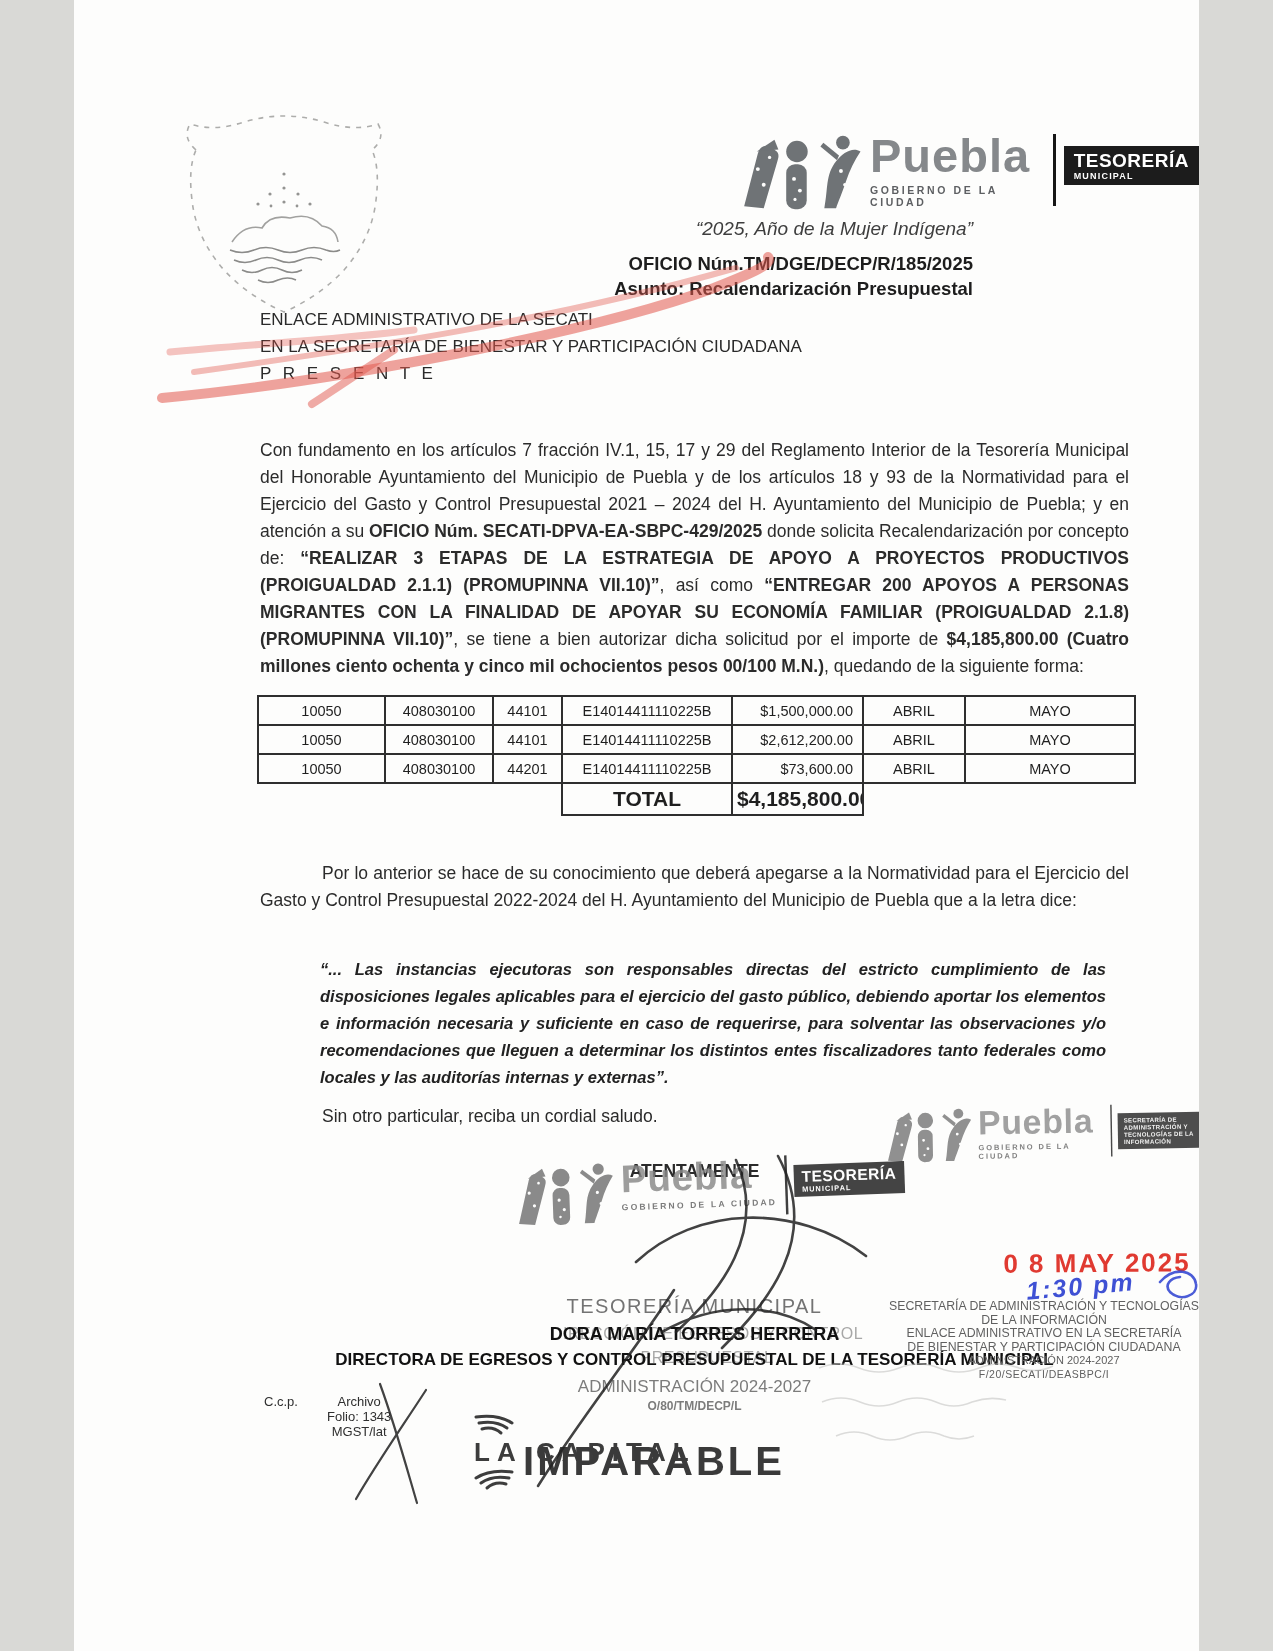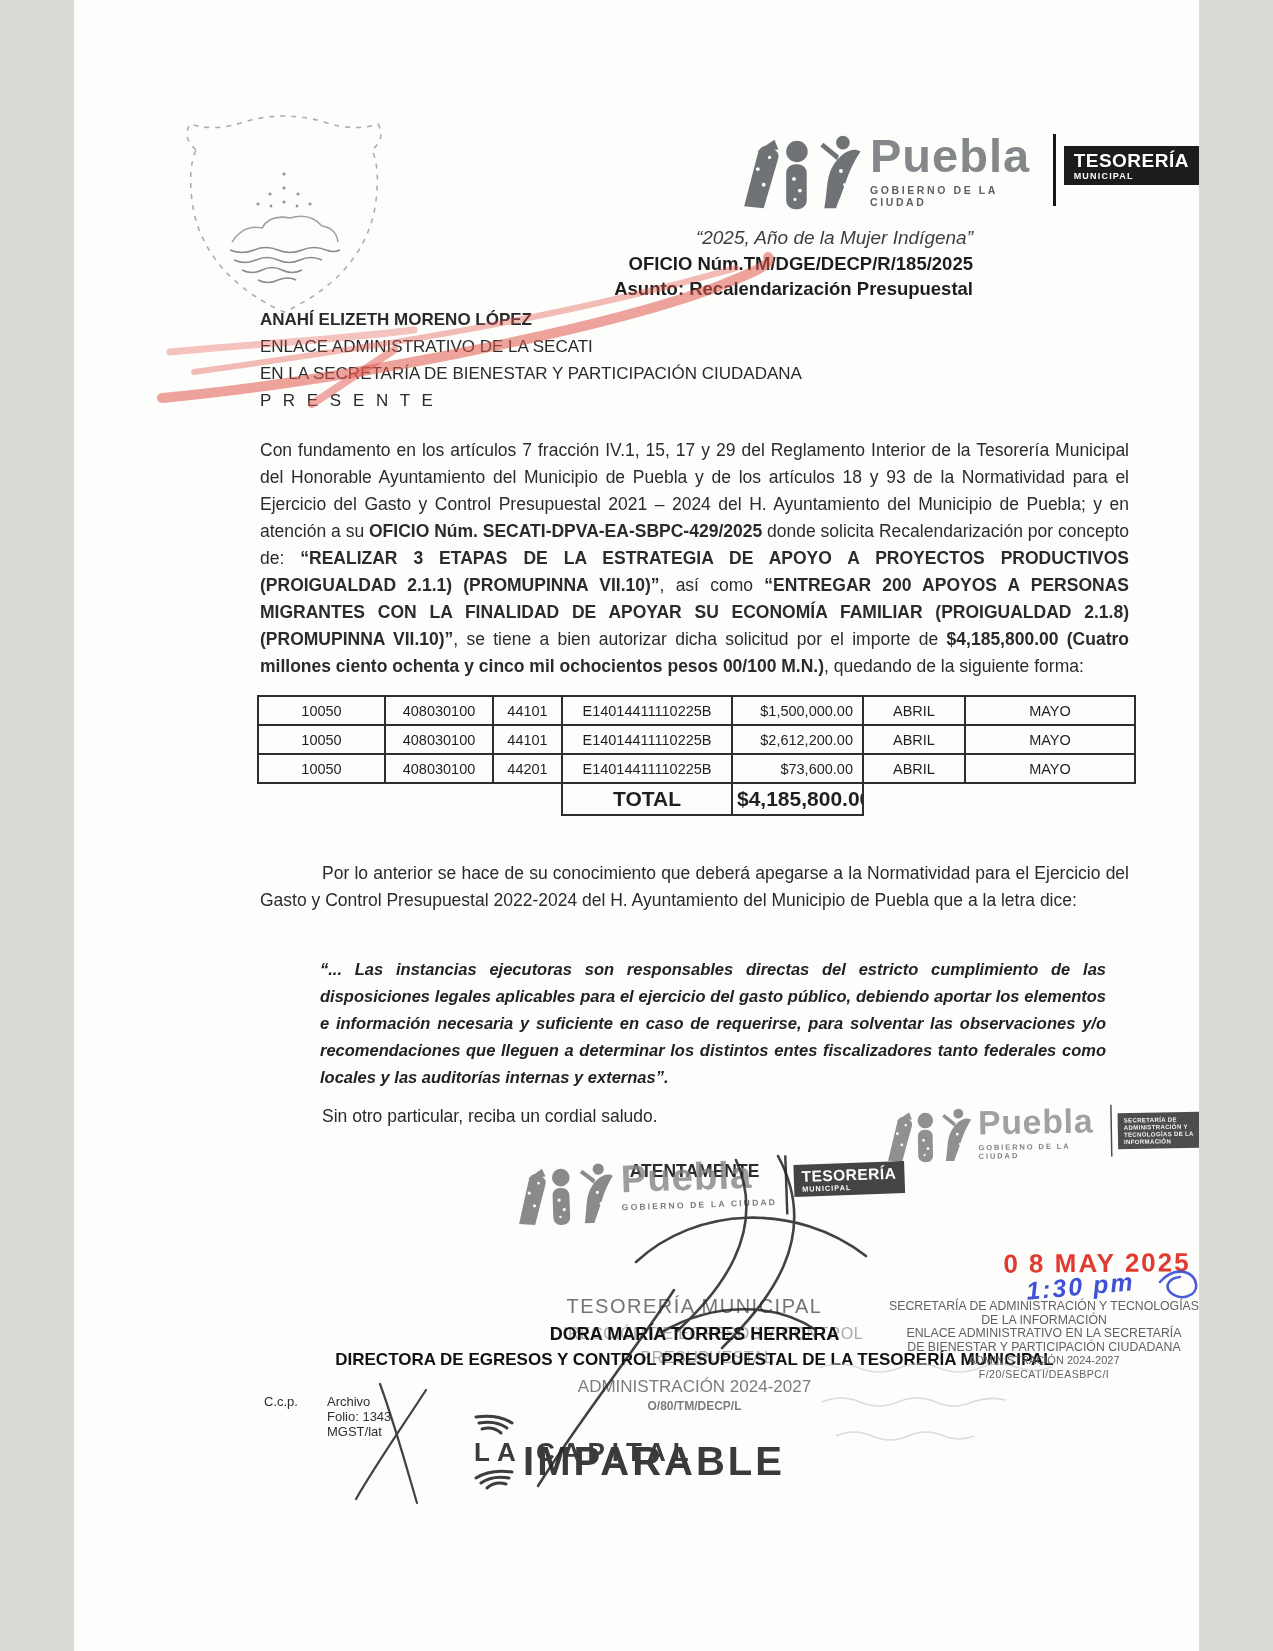--- a/index.html
+++ b/index.html
@@ -63,21 +63,21 @@
     color:#e03a31;letter-spacing:2px;white-space:nowrap;transform:rotate(-.5deg);}
   .bluetime{left:952px;top:1272px;font-size:25px;color:#2b3fd0;font-style:italic;letter-spacing:2px;
     transform:rotate(-5deg);font-weight:bold;opacity:.9;}
   .rstamp{left:788px;top:1300px;width:364px;text-align:center;color:#606060;}
   .rstamp div{line-height:13.5px;}
   .rs-a{font-size:12.3px;}
   .rs-b{font-size:11px;}
   .rs-c{font-size:10.5px;letter-spacing:.5px;}
 
   
-  .ccp{font-size:13px;color:#2f2f2f;}
+  .ccp{font-size:13px;color:#2f2f2f;text-align:center;}
   .ccp-lines div{line-height:15px;}
   .cap-top{left:400px;top:1413px;width:360px;display:flex;align-items:flex-start;justify-content:center;flex-direction:column;}
   .cap-top span{font-size:26px;font-weight:bold;letter-spacing:7px;color:#3c3c3c;}
   .cap-bottom{left:400px;top:1439px;width:360px;text-align:center;font-size:40px;font-weight:bold;
     letter-spacing:3px;color:#3a3a3a;}
 
   svg.overlay{position:absolute;left:0;top:0;pointer-events:none;}
 </style>
 </head>
 <body>
@@ -141,26 +141,25 @@
       <div class="pl-brand">Puebla</div>
       <div class="pl-tag">GOBIERNO DE LA CIUDAD</div>
     </div>
     <div class="pl-div"></div>
     <div class="pl-box">
       <div class="t1">TESORERÍA</div>
       <div class="t2">MUNICIPAL</div>
     </div>
   </div>
 
-  <div class="abs hline slogan" style="top:227px;font-style:italic;">“2025, Año de la Mujer Indígena”</div>
+  <div class="abs hline slogan" style="top:218px;font-style:italic;">“2025, Año de la Mujer Indígena”</div>
   <div class="abs hline oficio" style="top:253px;">OFICIO Núm.TM/DGE/DECP/R/185/2025</div>
   <div class="abs hline oficio" style="top:278px;">Asunto: Recalendarización Presupuestal</div>
 
   <div class="abs recipient">
-    <div class="b">ANAHÍ ELIZETH MORENO LÓPEZ</div>
     <div>ENLACE ADMINISTRATIVO DE LA SECATI</div>
     <div>EN LA SECRETARÍA DE BIENESTAR Y PARTICIPACIÓN CIUDADANA</div>
     <div class="presente">P R E S E N T E</div>
   </div>
 
   <div class="abs para" style="top:437px;">
     <span>Con fundamento en los artículos 7 fracción IV.1, 15, 17 y 29 del Reglamento Interior de la Tesorería Municipal del Honorable Ayuntamiento del Municipio de Puebla y de los artículos 18 y 93 de la Normatividad para el Ejercicio del Gasto y Control Presupuestal 2021 – 2024 del H. Ayuntamiento del Municipio de Puebla; y en atención a su </span><span class="b">OFICIO Núm. SECATI-DPVA-EA-SBPC-429/2025</span><span> donde solicita Recalendarización por concepto de: </span><span class="b">“REALIZAR 3 ETAPAS DE LA ESTRATEGIA DE APOYO A PROYECTOS PRODUCTIVOS (PROIGUALDAD 2.1.1) (PROMUPINNA VII.10)”</span><span>, así como </span><span class="b">“ENTREGAR 200 APOYOS A PERSONAS MIGRANTES CON LA FINALIDAD DE APOYAR SU ECONOMÍA FAMILIAR (PROIGUALDAD 2.1.8) (PROMUPINNA VII.10)”</span><span>, se tiene a bien autorizar dicha solicitud por el importe de </span><span class="b">$4,185,800.00 (Cuatro millones ciento ochenta y cinco mil ochocientos pesos 00/100 M.N.)</span><span>, quedando de la siguiente forma:</span>
   </div>
 
   <table class="doc">

